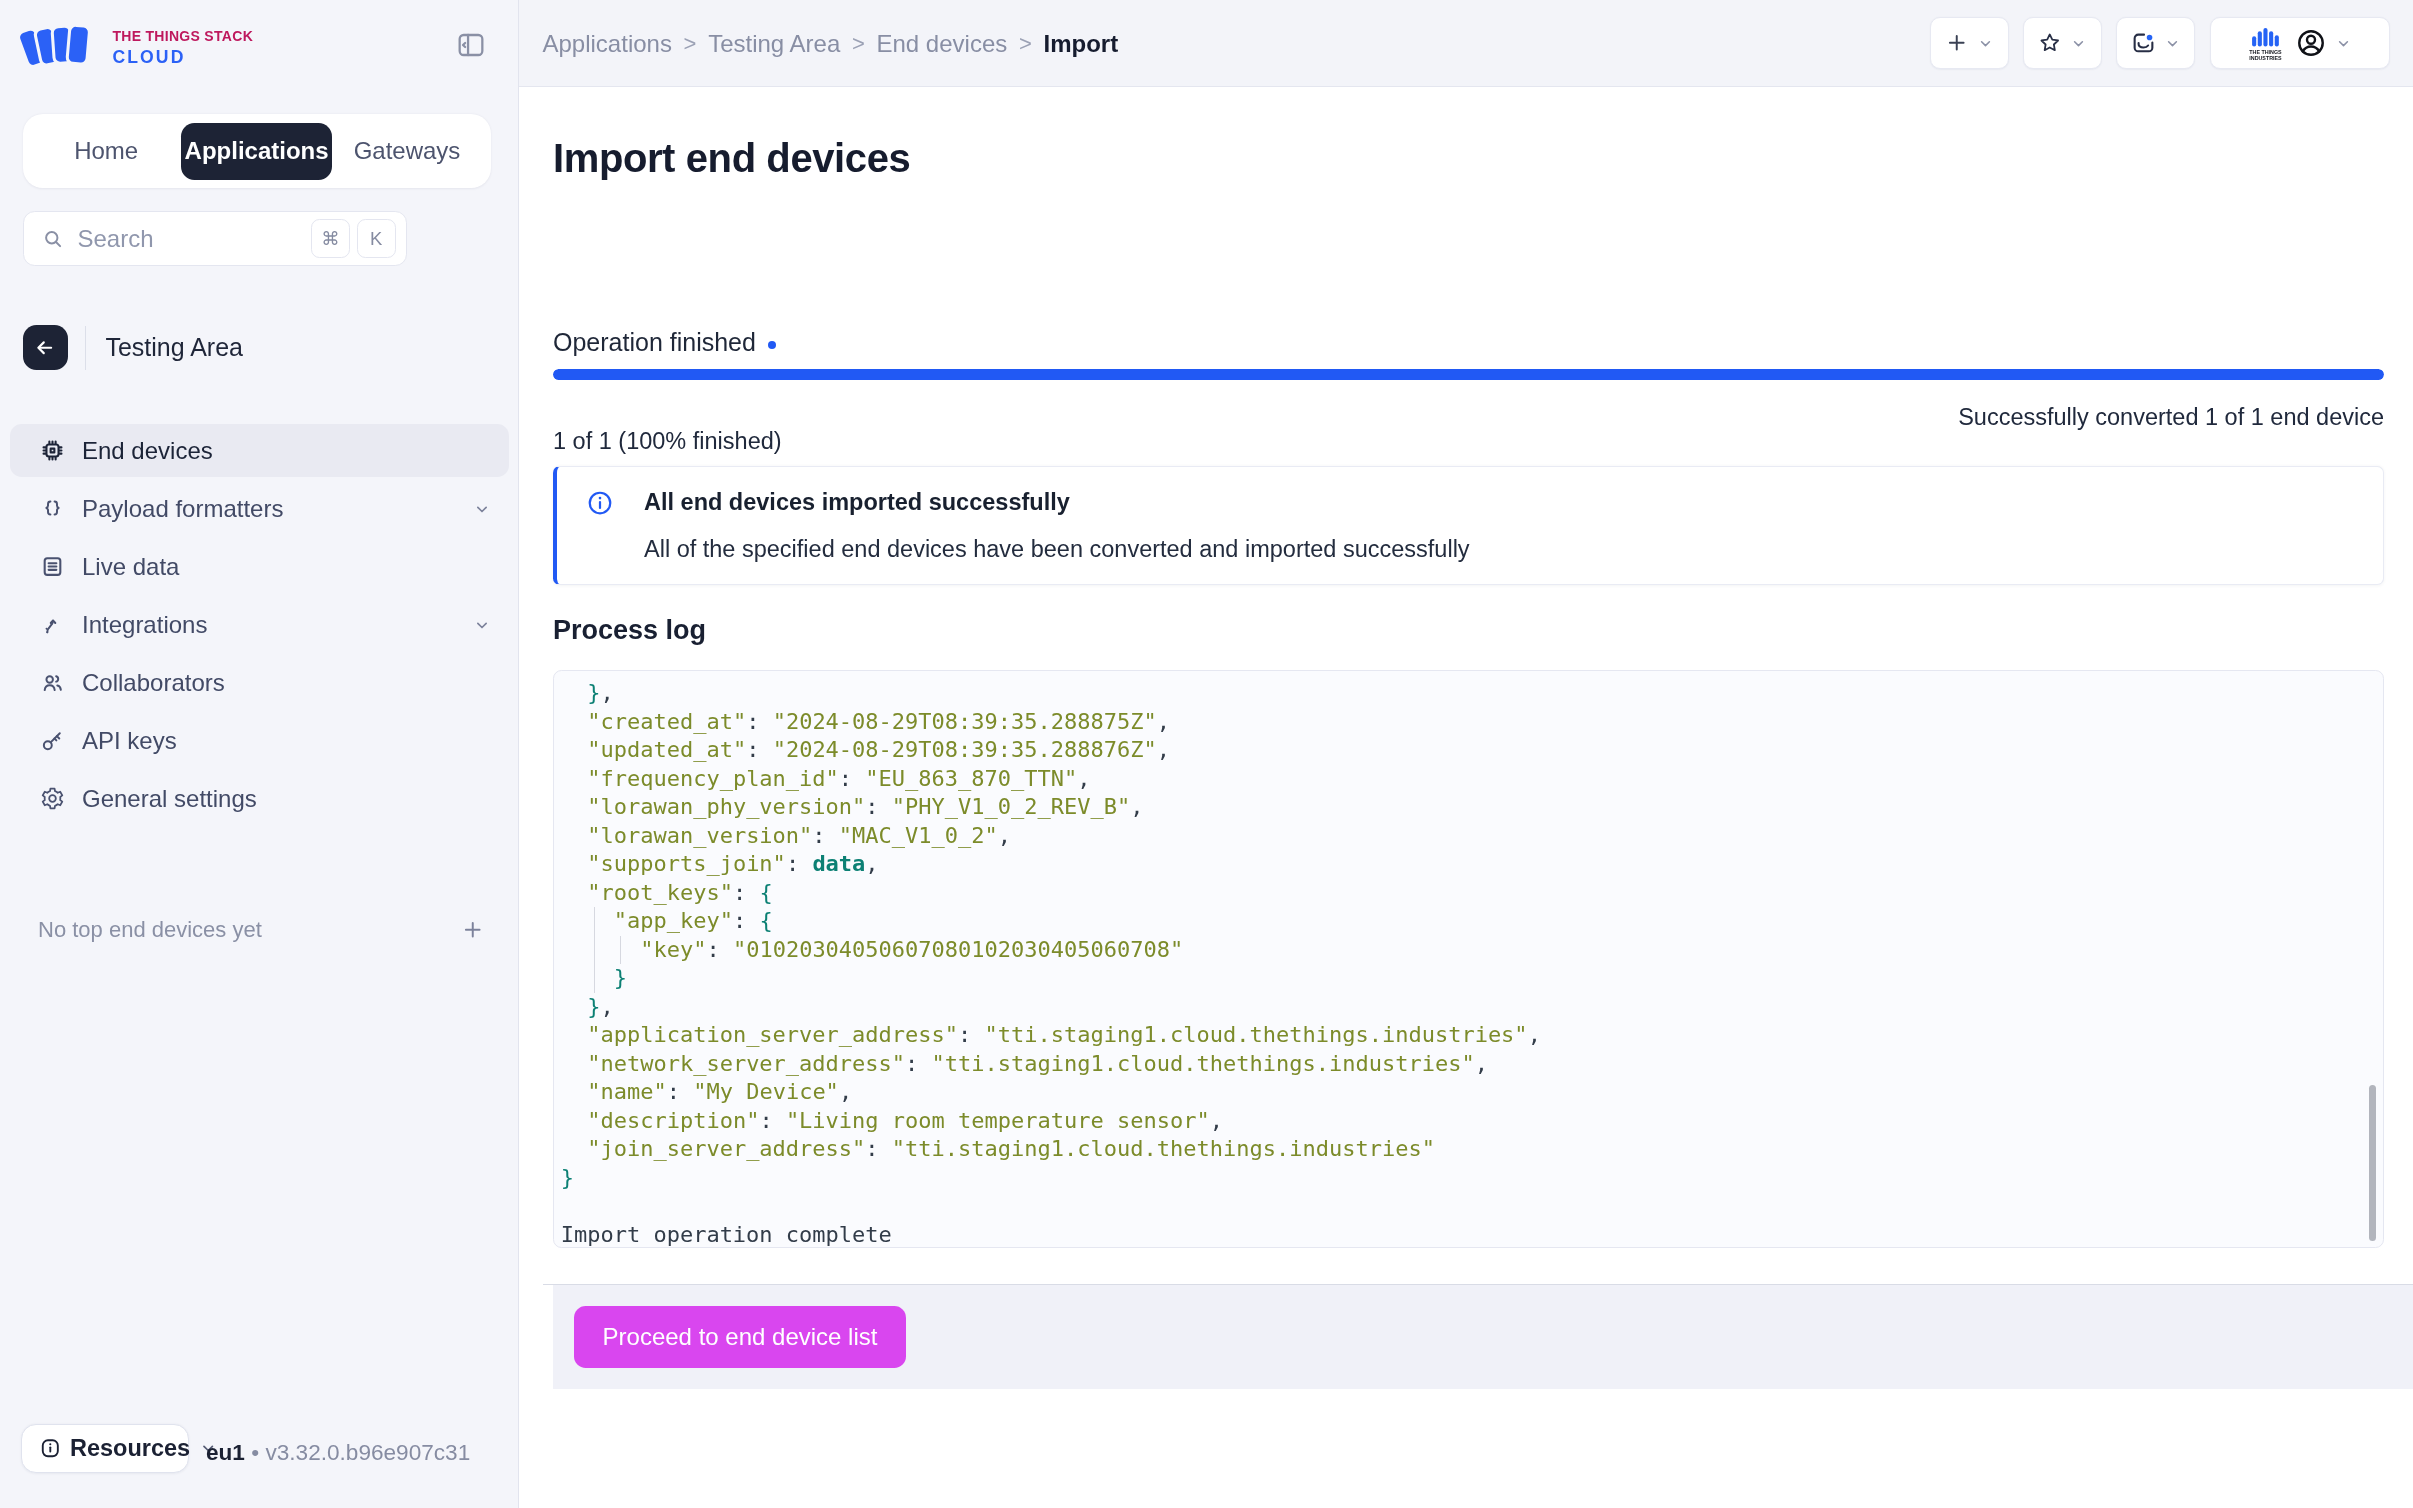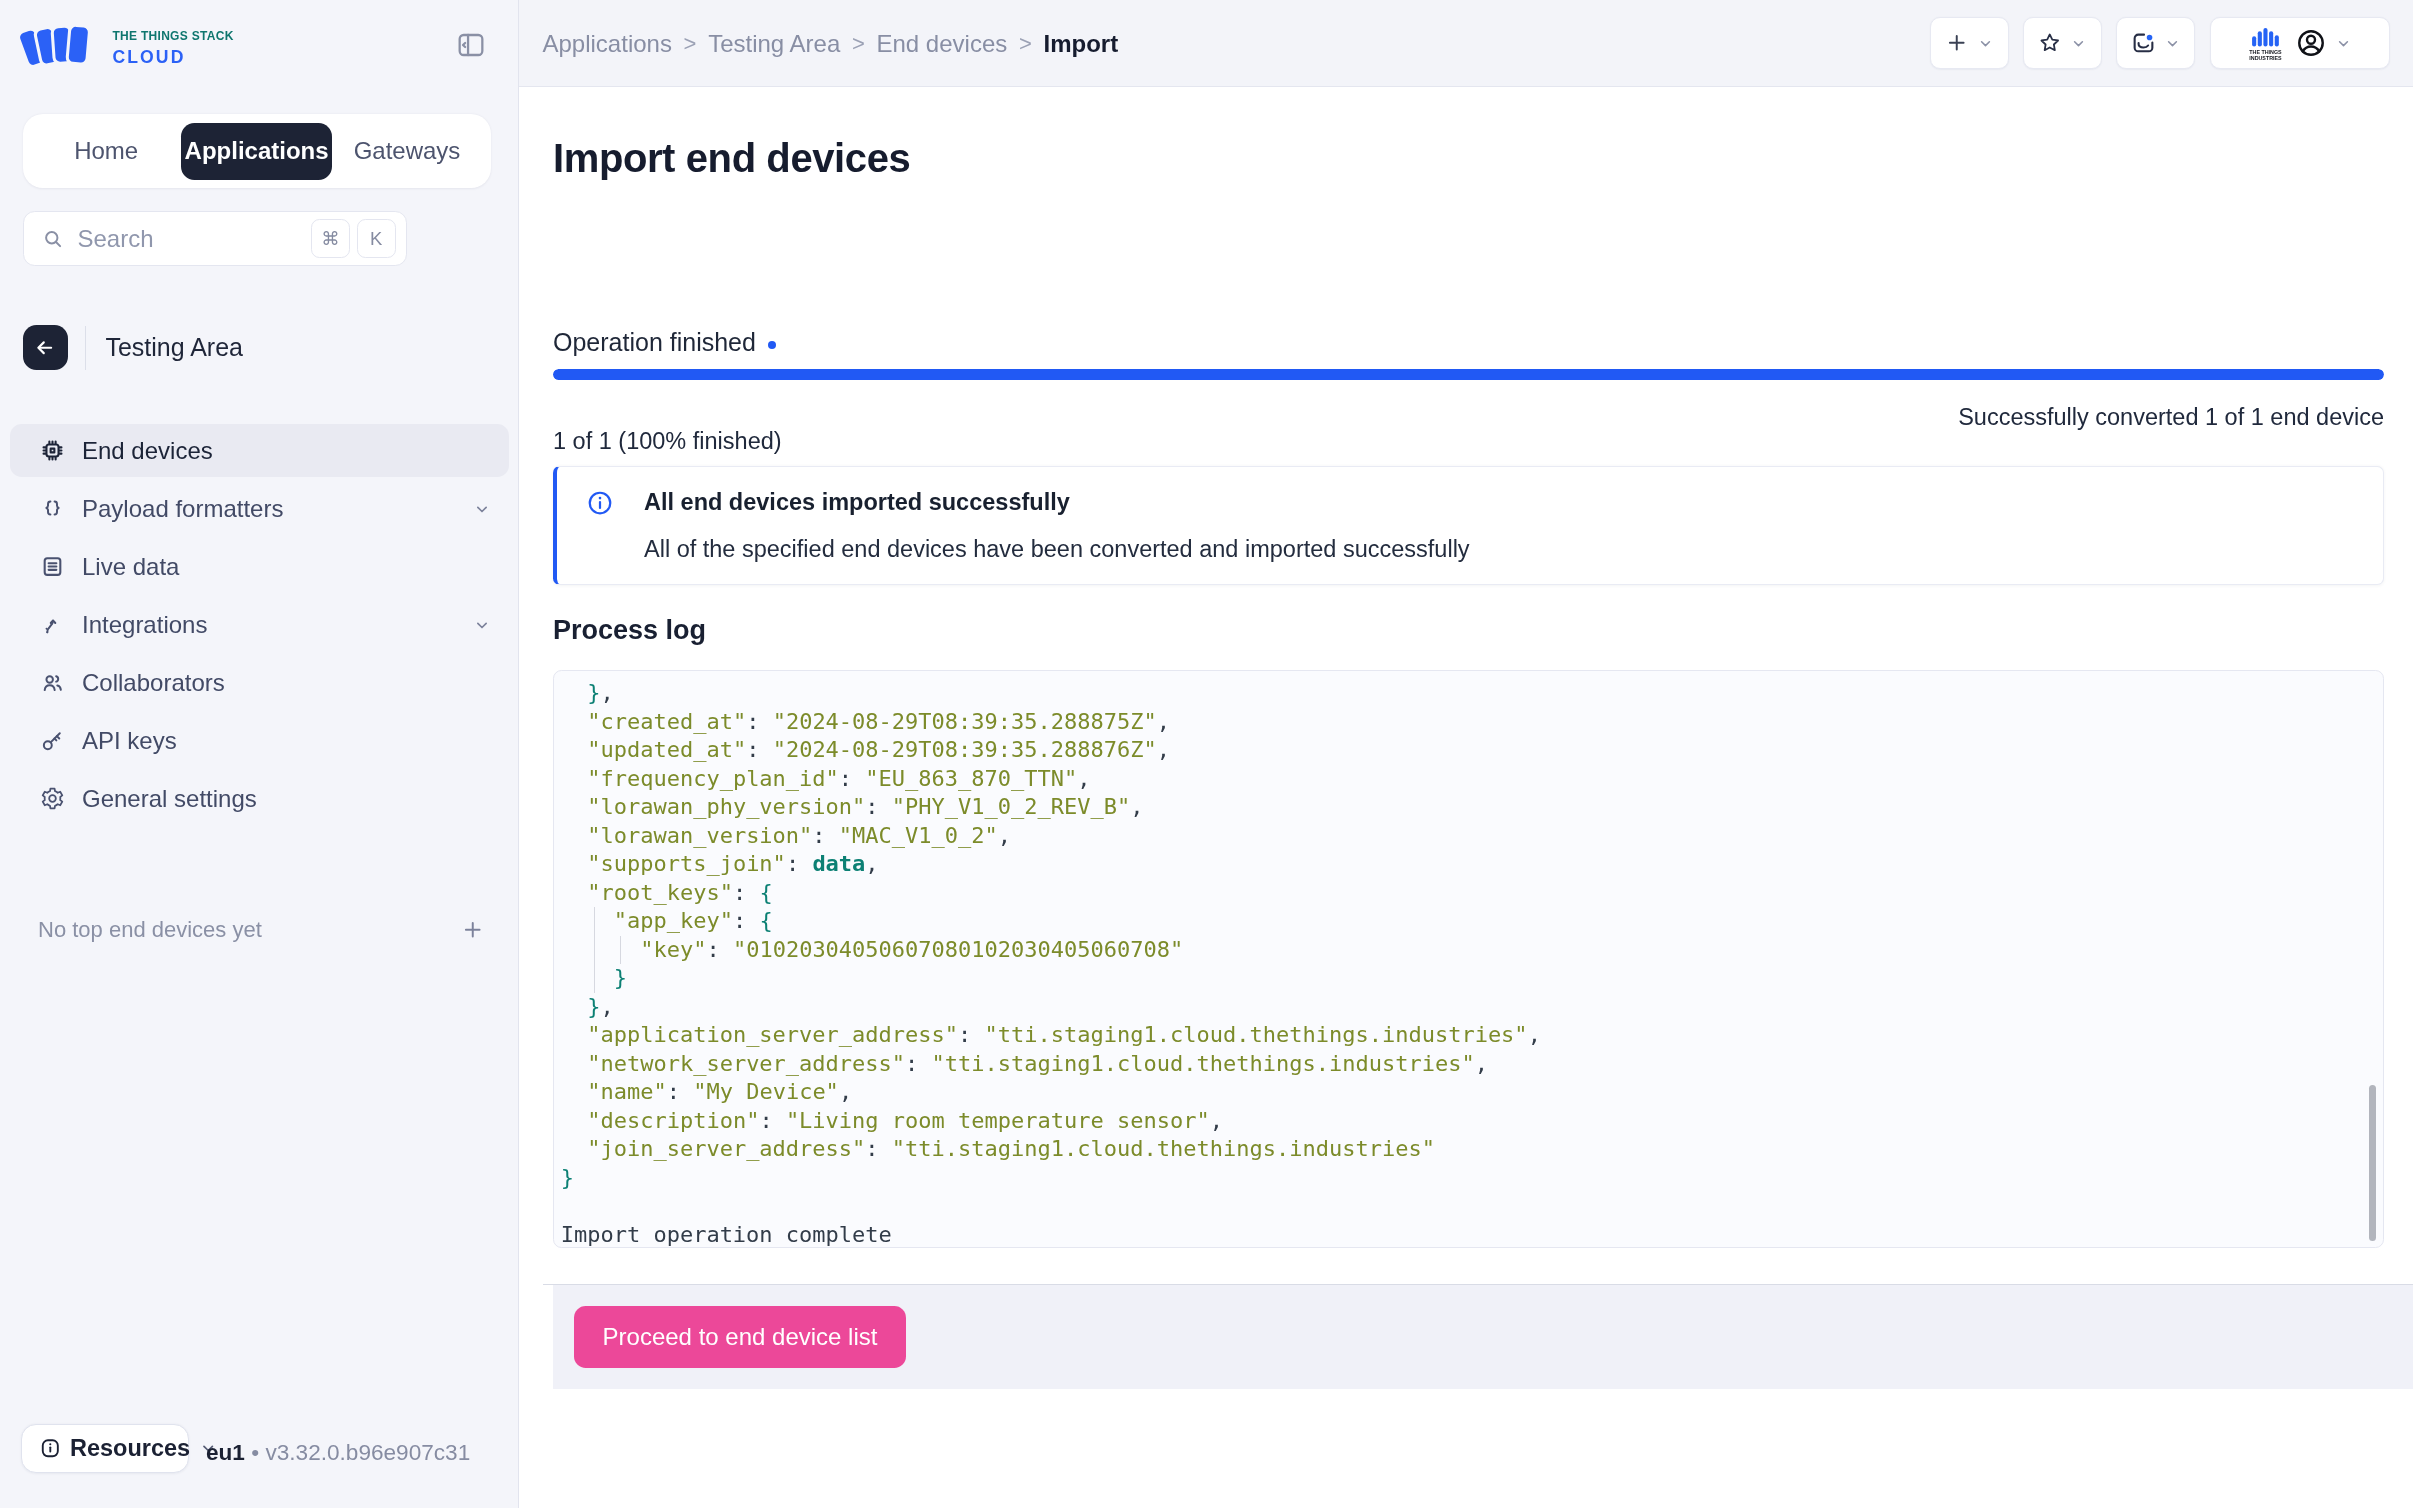--- a/index.html
+++ b/index.html
@@ -5,21 +5,21 @@
   * { margin:0; padding:0; box-sizing:border-box; }
   html,body { width:2413px; height:1508px; overflow:hidden; }
   body { font-family:"Liberation Sans", sans-serif; background:#ffffff; position:relative; color:#1c2333; }
   svg { display:block; }
 
   
   .sidebar { position:absolute; left:0; top:0; width:519px; height:1508px; background:#f4f5fa; border-right:0.8px solid #e2e4ee; }
   .side-top { position:absolute; left:18.4px; top:20px; right:17px; height:59px; }
   .logo { display:flex; align-items:center; gap:10px; }
   .logo-text { line-height:21px; }
-  .logo-line1 { font-size:12px; font-weight:800; letter-spacing:0.3px; color:#0f766e; }
+  .logo-line1 { font-size:14px; font-weight:800; letter-spacing:0.3px; color:#be185d; }
   .logo-line2 { font-size:17.6px; font-weight:800; letter-spacing:2.1px; color:#2b61f6; }
   .collapse-btn { position:absolute; right:11.7px; top:8.4px; width:34px; height:34px; background:none; border:none; cursor:pointer; }
 
   .tabs { position:absolute; left:22.6px; top:114px; width:468px; height:74px; background:#ffffff; border-radius:20px; box-shadow:0 0.8px 2.5px rgba(25,35,70,.07); display:flex; align-items:center; padding:8.4px; }
   .tab { flex:1; height:57px; display:flex; align-items:center; justify-content:center; font-size:24px; color:#4d546e; border-radius:13.4px; cursor:pointer; }
   .tab.active { background:#1d2335; color:#ffffff; font-weight:600; }
 
   .search { position:absolute; left:22.6px; top:211px; width:384px; height:55px; background:#ffffff; border:0.8px solid #e4e6f0; border-radius:11.7px; display:flex; align-items:center; padding:0 10px 0 17px; cursor:text; }
   .search-ph { font-size:24px; color:#9097ad; margin-left:13.4px; flex:1; }
   .kbd { width:39px; height:39px; border:0.8px solid #e4e6f0; border-radius:8.4px; display:flex; align-items:center; justify-content:center; font-size:18.4px; color:#858ba1; background:#fff; margin-left:6.7px; }
@@ -78,21 +78,21 @@
   .logline { position:relative; height:28.5px; line-height:28.5px; font-family:"DejaVu Sans Mono", monospace; font-size:22px; white-space:pre; }
   .guide { position:absolute; top:0; bottom:0; border-left:1.7px solid #d6d8e0; }
   .tok-p { color:#323c49; }
   .tok-s { color:#7c8b2a; }
   .tok-b { color:#0c8074; }
   .tok-t { color:#0c8074; font-weight:bold; }
   .scroll-thumb { position:absolute; right:6.7px; top:414px; width:7.5px; height:156px; border-radius:4.2px; background:#b2b5bd; cursor:pointer; }
 
   .footer-divider { position:absolute; left:24px; right:0; top:1197px; height:0.8px; background:#d9dce6; }
   .footer-band { position:absolute; left:34px; right:0; top:1198px; height:104px; background:#f0f1f8; }
-  .proceed-btn { position:absolute; left:21px; top:21px; width:332px; height:62px; background:#ec4899; color:#ffffff; font-size:24px; font-family:"Liberation Sans", sans-serif; border:none; border-radius:11.7px; cursor:pointer; }
+  .proceed-btn { position:absolute; left:21px; top:21px; width:332px; height:62px; background:#d946ef; color:#ffffff; font-size:24px; font-family:"Liberation Sans", sans-serif; border:none; border-radius:11.7px; cursor:pointer; }
 </style>
 </head>
 <body>
 
 <div class="sidebar">
   <div class="side-top">
     <div class="logo">
       <span>
         <svg width="84" height="54" viewBox="0 0 110 70">
           <g fill="#2b61f6" stroke="#f4f5fa" stroke-width="4">

